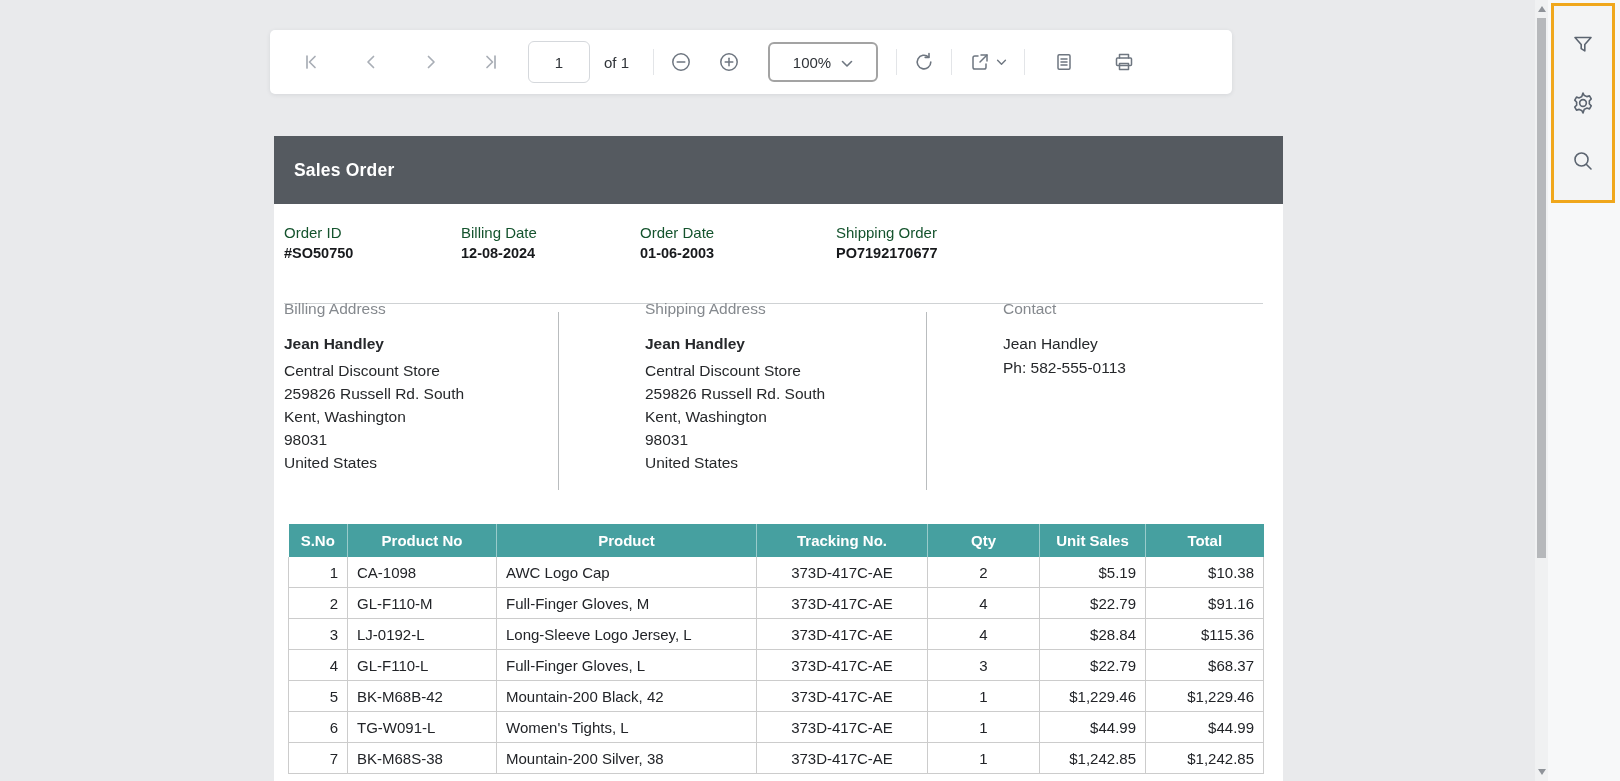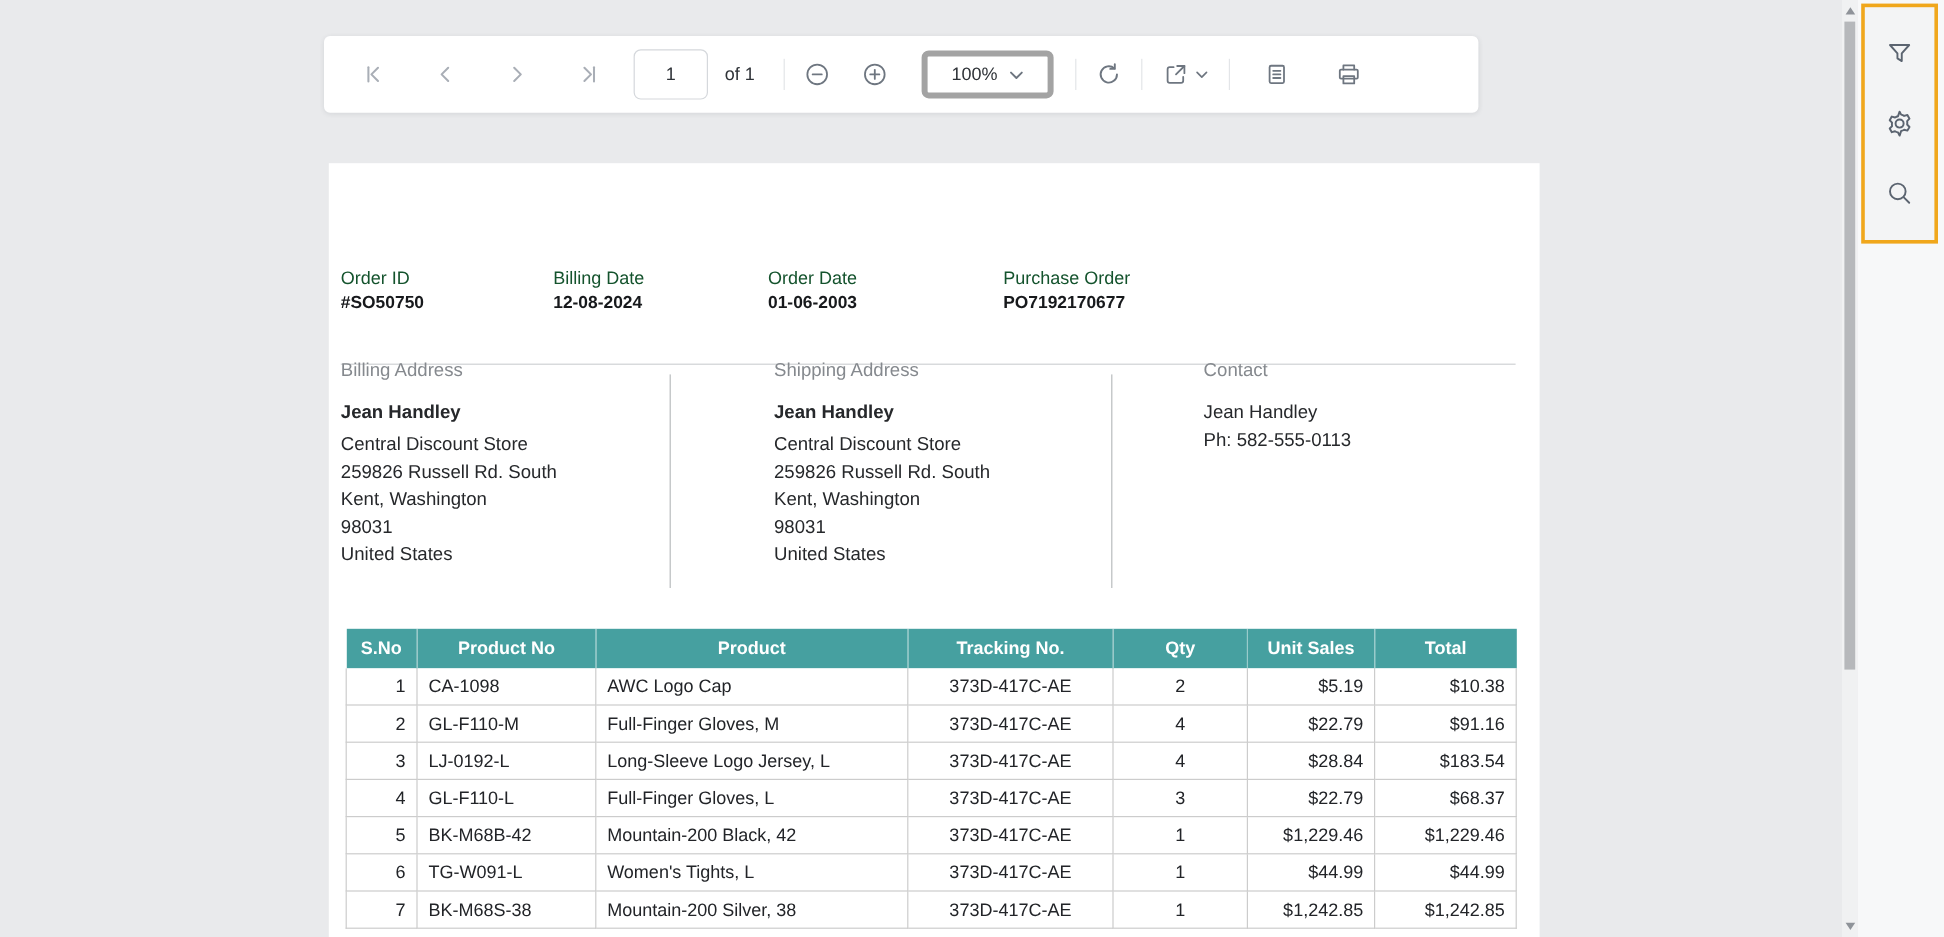--- a/index.html
+++ b/index.html
@@ -23,21 +23,21 @@
   }
   .tb-btn svg{display:block}
   .tb-sep{width:1px;height:26px;background:#e3e5e8;margin:0 10px;flex:0 0 1px;}
   .page-input{
     width:56px;height:38px;border:1px solid #d5d8dc;border-radius:6px;
     text-align:center;font-size:15px;color:#2f3338;outline:none;
     font-family:"Liberation Sans",sans-serif;background:#fff;margin-left:20px;
   }
   .of-label{font-size:15px;color:#2f3338;margin:0 14px 0 14px;white-space:nowrap;}
   .zoom-select{
-    height:40px;min-width:110px;border:5px solid #a3a3a3;border-radius:6px;
+    height:40px;min-width:110px;border:2px solid #a3a3a3;border-radius:6px;
     background:#fff;display:flex;align-items:center;justify-content:center;gap:10px;
     font-size:15px;color:#2f3338;cursor:pointer;margin:0 8px;padding:0 14px;box-sizing:border-box;
   }
   .nav-group{display:flex;align-items:center;gap:26px;}
   .zoom-group{display:flex;align-items:center;gap:14px;}
   
   .right-strip{position:absolute;left:1548px;top:0;width:72px;height:781px;background:#f7f8f9;}
   .side-panel{
     position:absolute;left:1551px;top:3px;width:64px;height:200px;
     background:#f3f4f5;border:3px solid #f0a71c;box-sizing:border-box;
@@ -240,35 +240,38 @@
   </button>
   <button class="side-icon">
     <svg width="24" height="24" viewBox="0 0 24 24" fill="none" stroke="#5b6470" stroke-width="1.6" stroke-linecap="round">
       <circle cx="10.5" cy="10.5" r="6.5"></circle>
         <path d="M15.5 15.5 20 20"></path>
     </svg>
   </button>
 </div>
 
 <div class="report-page">
+  <div class="report-band">
+    <span class="title">Sales Order</span>
+  </div>
 
   <div class="info-field" style="left:10px">
     <div class="lbl">Order ID</div>
     <div class="val">#SO50750</div>
   </div>
   <div class="info-field" style="left:187px">
     <div class="lbl">Billing Date</div>
     <div class="val">12-08-2024</div>
   </div>
   <div class="info-field" style="left:366px">
     <div class="lbl">Order Date</div>
     <div class="val">01-06-2003</div>
   </div>
   <div class="info-field" style="left:562px">
-    <div class="lbl">Purchase Order</div>
+    <div class="lbl">Shipping Order</div>
     <div class="val">PO7192170677</div>
   </div>
 
   <div class="divider-h"></div>
 
   <div class="addr-col" style="left:10px">
     <div class="lbl">Billing Address</div>
     <div class="name line">Jean Handley</div>
     <div class="line">Central Discount Store</div>
     <div class="line">259826 Russell Rd. South</div>
@@ -337,21 +340,21 @@
           <td class="al-r">$22.79</td>
           <td class="al-r">$91.16</td>
         </tr>
         <tr>
           <td class="al-r">3</td>
           <td class="al-l">LJ-0192-L</td>
           <td class="al-l">Long-Sleeve Logo Jersey, L</td>
           <td class="al-c">373D-417C-AE</td>
           <td class="al-c">4</td>
           <td class="al-r">$28.84</td>
-          <td class="al-r">$183.54</td>
+          <td class="al-r">$115.36</td>
         </tr>
         <tr>
           <td class="al-r">4</td>
           <td class="al-l">GL-F110-L</td>
           <td class="al-l">Full-Finger Gloves, L</td>
           <td class="al-c">373D-417C-AE</td>
           <td class="al-c">3</td>
           <td class="al-r">$22.79</td>
           <td class="al-r">$68.37</td>
         </tr>

